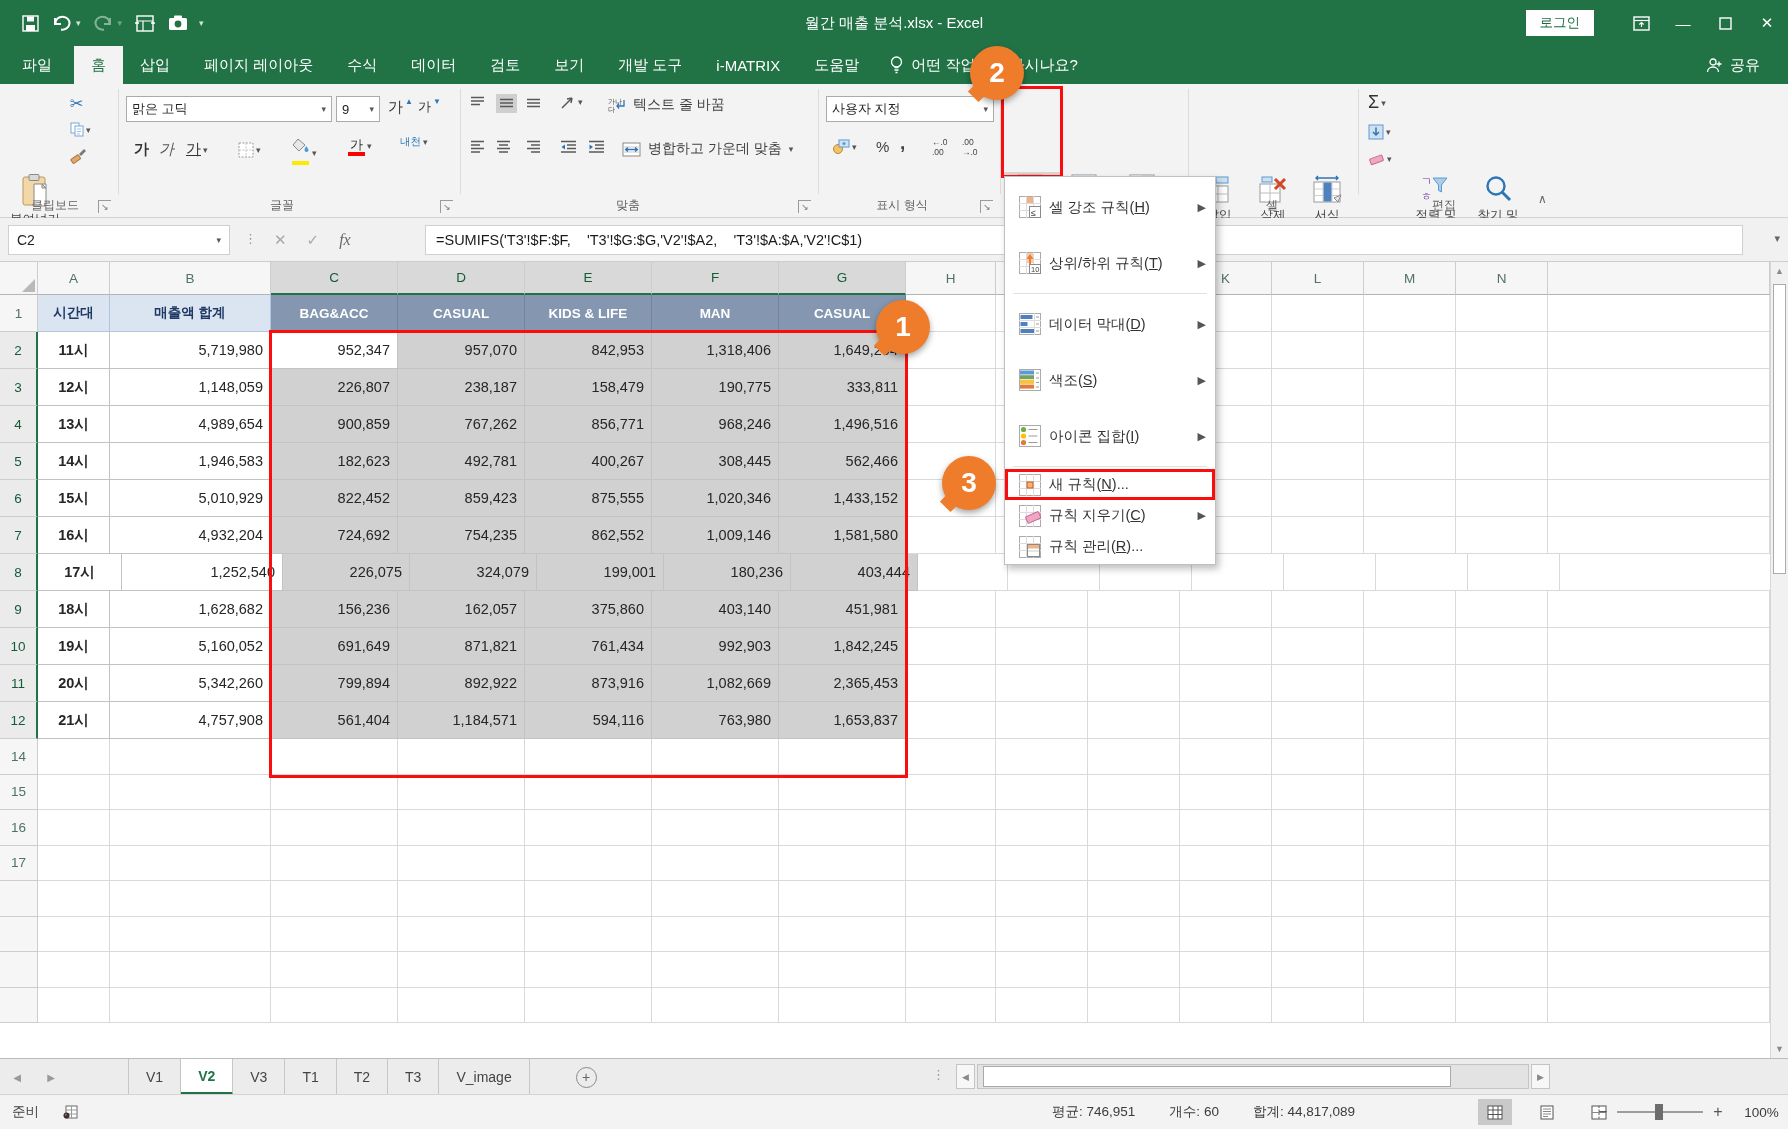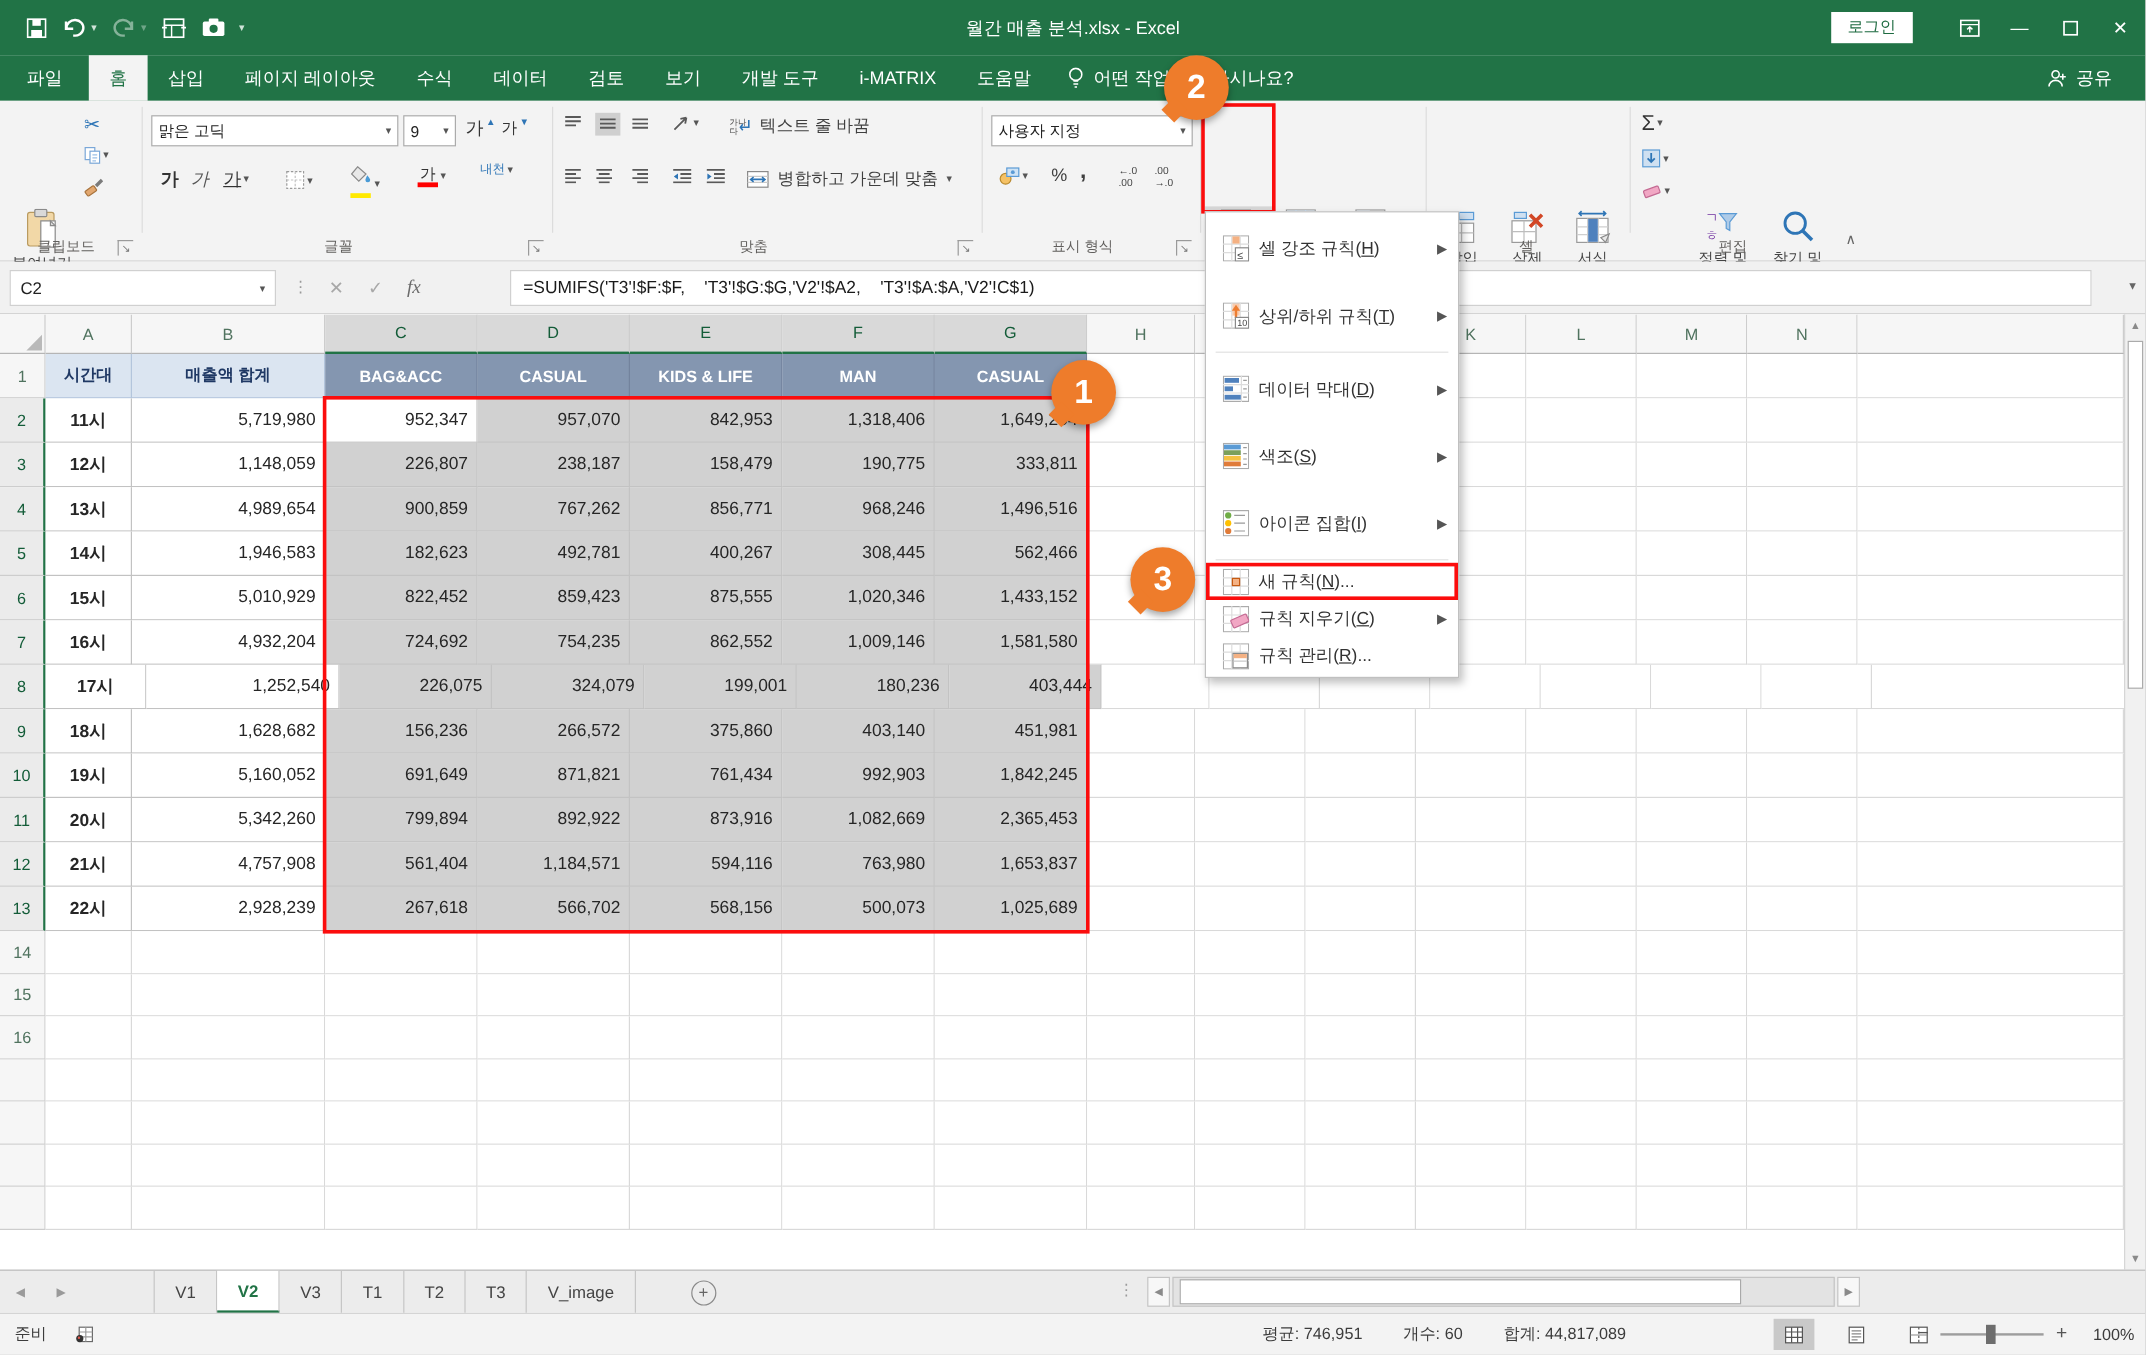--- a/index.html
+++ b/index.html
@@ -724,21 +724,21 @@
           <div class="c " style="width: 92px; height: 37px;"></div>
           <div class="c " style="width: 92px; height: 37px;"></div>
           <div class="c " style="width: 92px; height: 37px;"></div>
           <div class="c " style="width: 222px; height: 37px;"></div>
         </div>
         <div class="grow" style="height: 37px;">
           <div class="rn sel">9</div>
           <div class="c timev" style="width: 72px;">18시</div>
           <div class="c totalv" style="width: 161px;">1,628,682</div>
           <div class="c numv selc" style="width: 127px;">156,236</div>
-          <div class="c numv selc" style="width: 127px;">266,572</div>
+          <div class="c numv selc" style="width: 127px;">162,057</div>
           <div class="c numv selc" style="width: 127px;">375,860</div>
           <div class="c numv selc" style="width: 127px;">403,140</div>
           <div class="c numv selc" style="width: 127px;">451,981</div>
           <div class="c " style="width: 90px; height: 37px;"></div>
           <div class="c " style="width: 92px; height: 37px;"></div>
           <div class="c " style="width: 92px; height: 37px;"></div>
           <div class="c " style="width: 92px; height: 37px;"></div>
           <div class="c " style="width: 92px; height: 37px;"></div>
           <div class="c " style="width: 92px; height: 37px;"></div>
           <div class="c " style="width: 92px; height: 37px;"></div>
@@ -791,38 +791,20 @@
           <div class="c numv selc" style="width: 127px;">1,653,837</div>
           <div class="c " style="width: 90px; height: 37px;"></div>
           <div class="c " style="width: 92px; height: 37px;"></div>
           <div class="c " style="width: 92px; height: 37px;"></div>
           <div class="c " style="width: 92px; height: 37px;"></div>
           <div class="c " style="width: 92px; height: 37px;"></div>
           <div class="c " style="width: 92px; height: 37px;"></div>
           <div class="c " style="width: 92px; height: 37px;"></div>
           <div class="c " style="width: 222px; height: 37px;"></div>
         </div>
-        <div class="grow" style="height: 37px;">
-          <div class="rn sel">13</div>
-          <div class="c timev" style="width: 72px;">22시</div>
-          <div class="c totalv" style="width: 161px;">2,928,239</div>
-          <div class="c numv selc" style="width: 127px;">267,618</div>
-          <div class="c numv selc" style="width: 127px;">566,702</div>
-          <div class="c numv selc" style="width: 127px;">568,156</div>
-          <div class="c numv selc" style="width: 127px;">500,073</div>
-          <div class="c numv selc" style="width: 127px;">1,025,689</div>
-          <div class="c " style="width: 90px; height: 37px;"></div>
-          <div class="c " style="width: 92px; height: 37px;"></div>
-          <div class="c " style="width: 92px; height: 37px;"></div>
-          <div class="c " style="width: 92px; height: 37px;"></div>
-          <div class="c " style="width: 92px; height: 37px;"></div>
-          <div class="c " style="width: 92px; height: 37px;"></div>
-          <div class="c " style="width: 92px; height: 37px;"></div>
-          <div class="c " style="width: 222px; height: 37px;"></div>
-        </div>
         <div class="grow" style="height: 35.5px;">
           <div class="rn">14</div>
           <div class="c " style="width: 72px; height: 35.5px;"></div>
           <div class="c " style="width: 161px; height: 35.5px;"></div>
           <div class="c " style="width: 127px; height: 35.5px;"></div>
           <div class="c " style="width: 127px; height: 35.5px;"></div>
           <div class="c " style="width: 127px; height: 35.5px;"></div>
           <div class="c " style="width: 127px; height: 35.5px;"></div>
           <div class="c " style="width: 127px; height: 35.5px;"></div>
           <div class="c " style="width: 90px; height: 35.5px;"></div>
@@ -847,20 +829,38 @@
           <div class="c " style="width: 92px; height: 35.5px;"></div>
           <div class="c " style="width: 92px; height: 35.5px;"></div>
           <div class="c " style="width: 92px; height: 35.5px;"></div>
           <div class="c " style="width: 92px; height: 35.5px;"></div>
           <div class="c " style="width: 92px; height: 35.5px;"></div>
           <div class="c " style="width: 92px; height: 35.5px;"></div>
           <div class="c " style="width: 222px; height: 35.5px;"></div>
         </div>
         <div class="grow" style="height: 35.5px;">
           <div class="rn">16</div>
+          <div class="c " style="width: 72px; height: 35.5px;"></div>
+          <div class="c " style="width: 161px; height: 35.5px;"></div>
+          <div class="c " style="width: 127px; height: 35.5px;"></div>
+          <div class="c " style="width: 127px; height: 35.5px;"></div>
+          <div class="c " style="width: 127px; height: 35.5px;"></div>
+          <div class="c " style="width: 127px; height: 35.5px;"></div>
+          <div class="c " style="width: 127px; height: 35.5px;"></div>
+          <div class="c " style="width: 90px; height: 35.5px;"></div>
+          <div class="c " style="width: 92px; height: 35.5px;"></div>
+          <div class="c " style="width: 92px; height: 35.5px;"></div>
+          <div class="c " style="width: 92px; height: 35.5px;"></div>
+          <div class="c " style="width: 92px; height: 35.5px;"></div>
+          <div class="c " style="width: 92px; height: 35.5px;"></div>
+          <div class="c " style="width: 92px; height: 35.5px;"></div>
+          <div class="c " style="width: 222px; height: 35.5px;"></div>
+        </div>
+        <div class="grow" style="height: 35.5px;">
+          <div class="rn">17</div>
           <div class="c " style="width: 72px; height: 35.5px;"></div>
           <div class="c " style="width: 161px; height: 35.5px;"></div>
           <div class="c " style="width: 127px; height: 35.5px;"></div>
           <div class="c " style="width: 127px; height: 35.5px;"></div>
           <div class="c " style="width: 127px; height: 35.5px;"></div>
           <div class="c " style="width: 127px; height: 35.5px;"></div>
           <div class="c " style="width: 127px; height: 35.5px;"></div>
           <div class="c " style="width: 90px; height: 35.5px;"></div>
           <div class="c " style="width: 92px; height: 35.5px;"></div>
           <div class="c " style="width: 92px; height: 35.5px;"></div>

